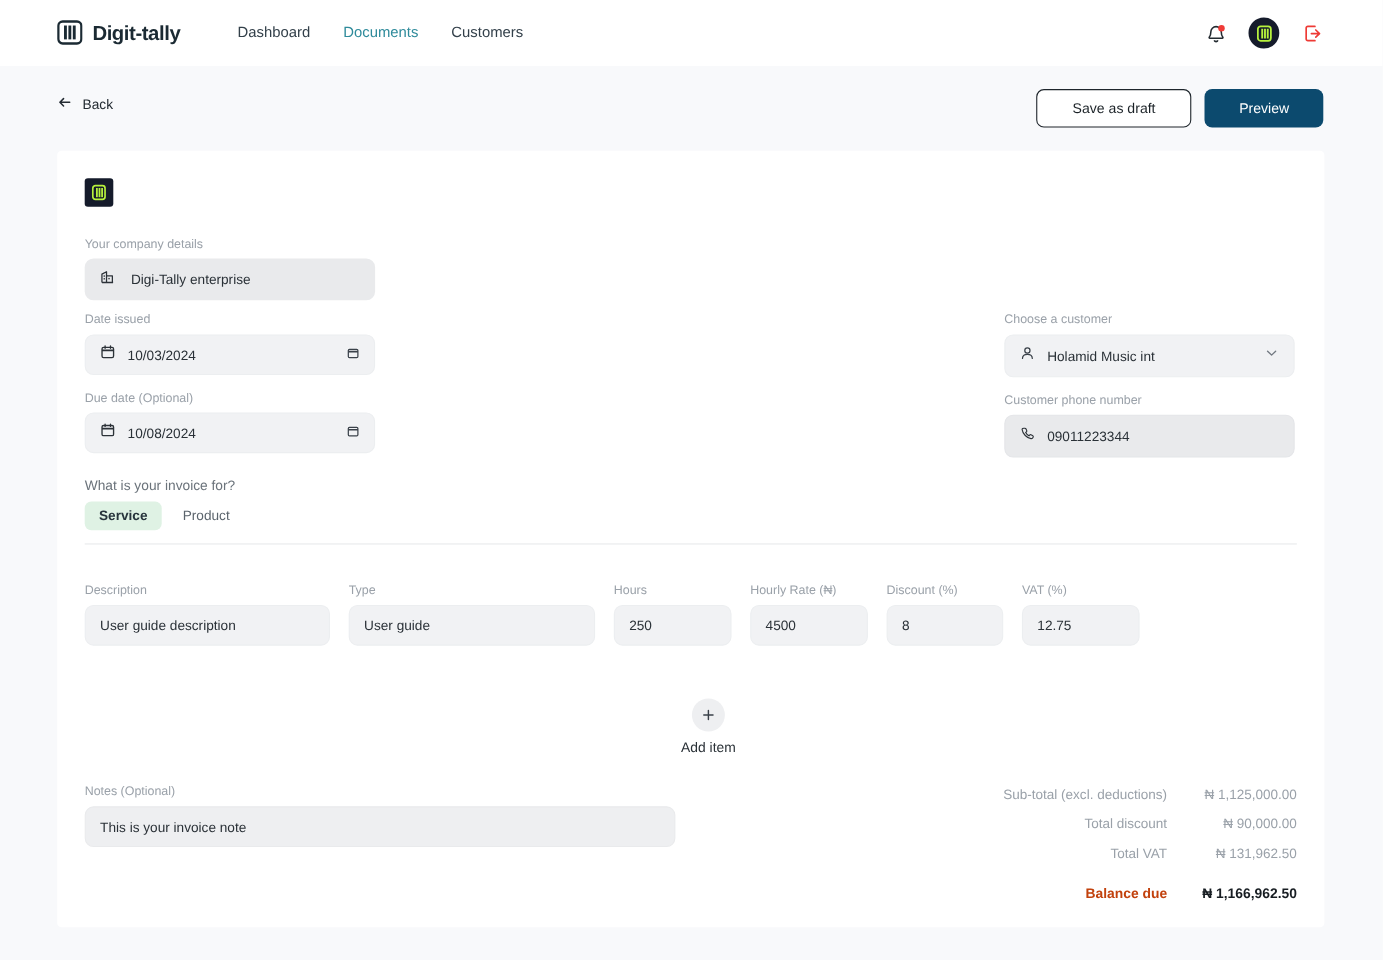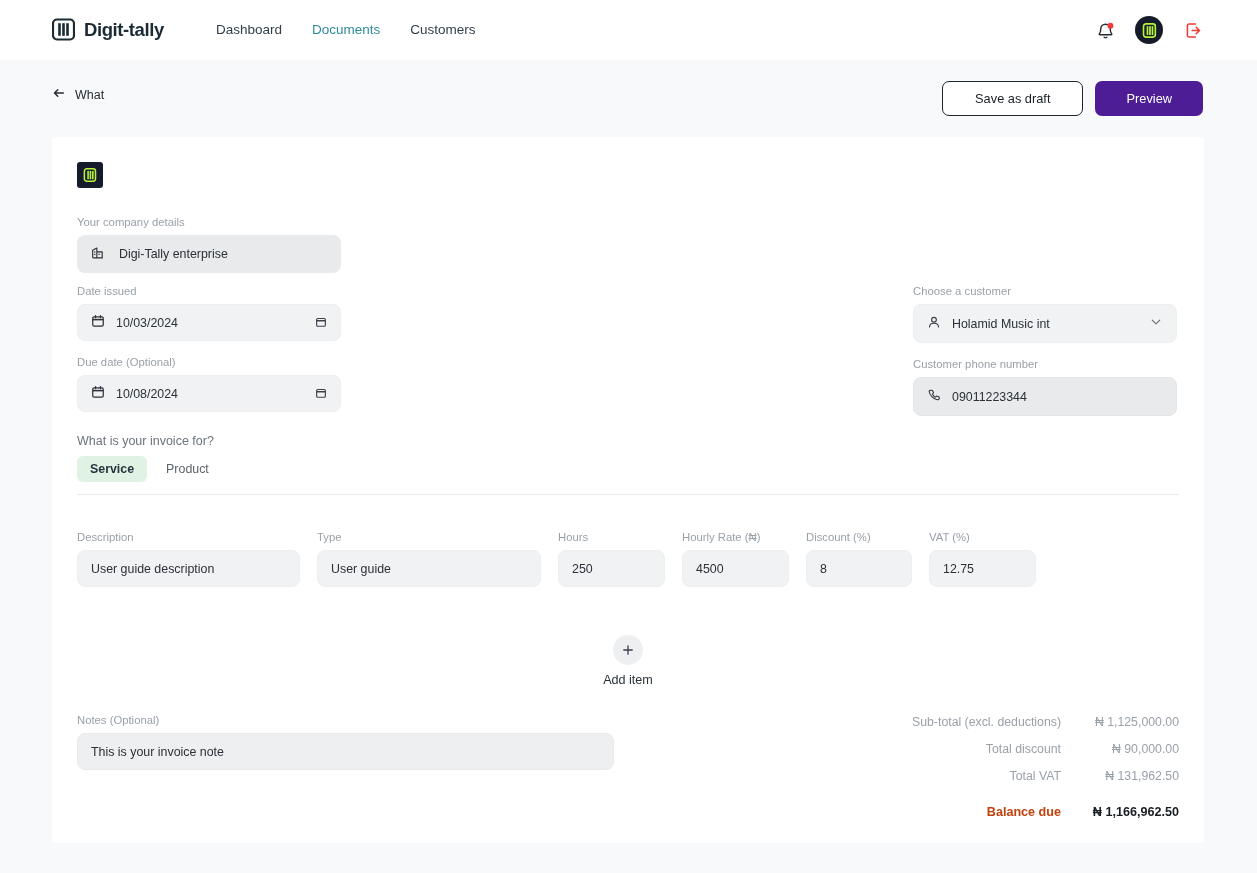--- a/index.html
+++ b/index.html
@@ -36,21 +36,21 @@
     gap: 9px; cursor: pointer; background: none; border: none; padding: 0;
     font-family: inherit;
   }
   .back-label { font-size: 12.5px; color: #242c33; }
   .btn-group { position: absolute; right: 54px; top: 81px; display: flex; gap: 12px; }
   .btn {
     height: 35px; border-radius: 7px; font-size: 12.8px; cursor: pointer;
     font-family: inherit; display: flex; align-items: center; justify-content: center;
   }
   .btn-outline { background: #fff; border: 1px solid #1e252b; color: #1a2126; padding: 0 32px; }
-  .btn-primary { background: #4c1d95; border: none; color: #ffffff; padding: 0 31px; }
+  .btn-primary { background: #0c4a6e; border: none; color: #ffffff; padding: 0 31px; }
 
   
   .card {
     position: absolute; left: 52px; top: 137px; width: 1152px; height: 706px;
     background: #ffffff; border-radius: 4px;
   }
   .logo-tile {
     position: absolute; left: 25px; top: 25px; width: 26px; height: 26px;
     background: #151b2b; border-radius: 3px;
     display: flex; align-items: center; justify-content: center;
@@ -87,21 +87,21 @@
   .divider { position: absolute; left: 25px; top: 357px; width: 1102px; height: 1px; background: #e8eaec; }
 
   
   .items { position: absolute; left: 25px; top: 394px; width: 1102px; }
   .item-row { display: flex; align-items: flex-start; }
   .col { margin-right: 17px; }
   .col:last-child { margin-right: 0; }
   .c-type { width: 224px; } .c-desc { width: 223px; } .c-hours { width: 107px; }
   .c-rate { width: 107px; } .c-fee { width: 107px; } .c-disc { width: 106px; } .c-vat { width: 107px; }
 
-  .additem { position: absolute; left: 0; top: 104px; width: 1102px; display: flex;
+  .additem { position: absolute; left: 16px; top: 104px; width: 1102px; display: flex;
              flex-direction: column; align-items: center; gap: 8px; }
   .plus-circle {
     width: 30px; height: 30px; border-radius: 50%; background: #eeeff1;
     display: flex; align-items: center; justify-content: center; cursor: pointer;
   }
   .additem-label { font-size: 12.6px; color: #2a3137; }
 
   
   .notes { position: absolute; left: 25px; top: 577px; width: 537px; }
   .notes-box {
@@ -166,21 +166,21 @@
   </div>
 
   <div class="actionbar"></div>
 
   <button class="back-btn">
     <span>
       <svg width="14" height="14" viewBox="0 0 16 16">
         <path d="M13 8H3M6.6 4.2 2.8 8l3.8 3.8" fill="none" stroke="#242c33" stroke-width="1.6" stroke-linecap="round" stroke-linejoin="round"></path>
       </svg>
     </span>
-    <span class="back-label">What</span>
+    <span class="back-label">Back</span>
   </button>
 
   <div class="btn-group">
     <button class="btn btn-outline">Save as draft</button>
     <button class="btn btn-primary">Preview</button>
   </div>
 
   <div class="card">
 
     <div class="logo-tile">

